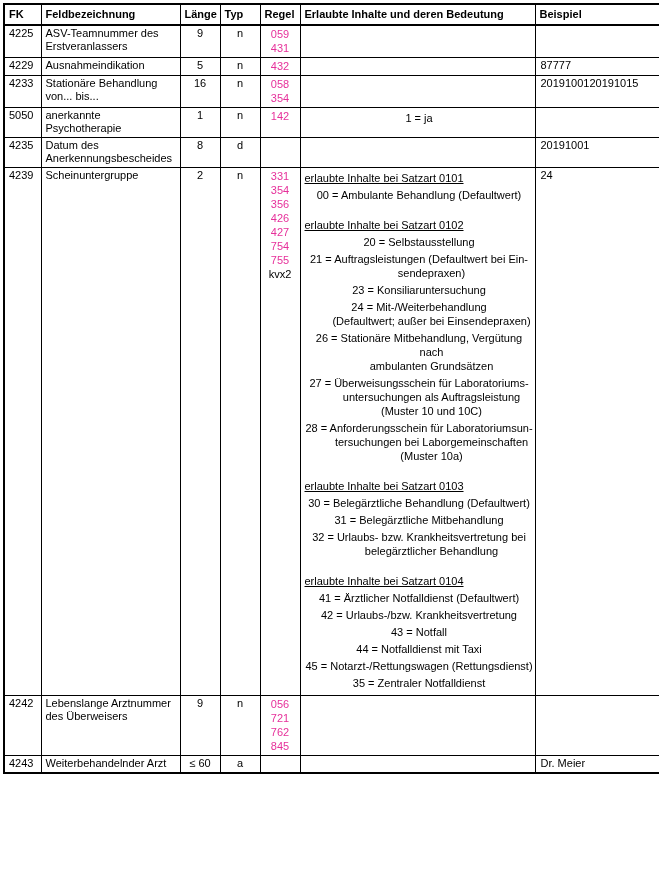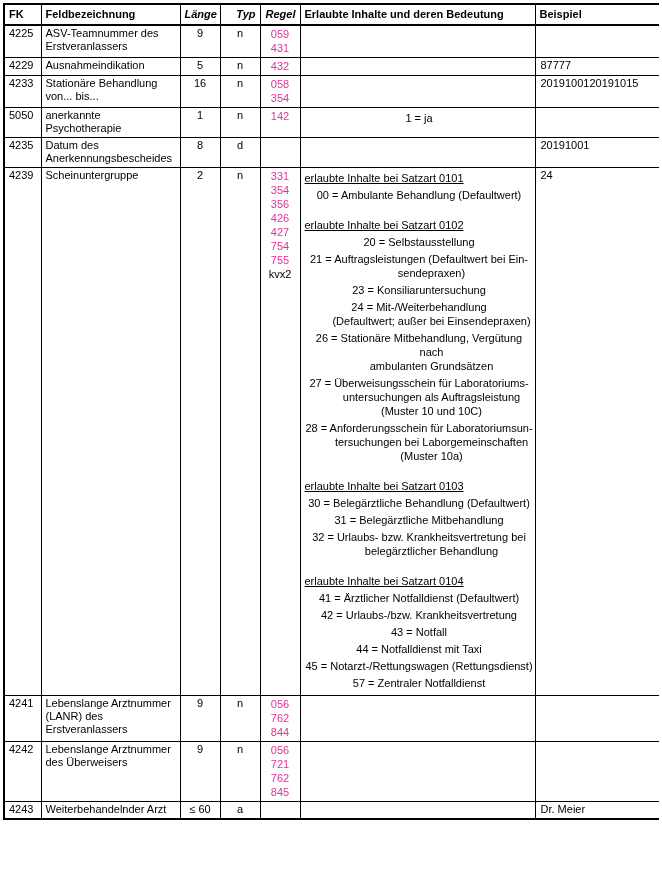--- a/index.html
+++ b/index.html
@@ -1,21 +1,21 @@
 <!DOCTYPE html>
 <html lang="de" style="--rule-color: #e6309a; --line-color: #000000;"><head>
 <meta charset="utf-8">
 <style>
   :root { --rule-color:#e6309a; --line-color:#000000; }
   html,body { background:#ffffff; }
   body { margin:3px; font-family:"Liberation Sans", sans-serif; font-size:11px; color:#000; }
   table.spec { border-collapse:collapse; table-layout:fixed; width:656px; border:2px solid var(--line-color); }
   th,td { border:1px solid var(--line-color); vertical-align:top; padding:1px 4px 2px 4px; line-height:13px; overflow:hidden; }
   thead th { font-weight:bold; text-align:left; padding-top:3px; padding-bottom:3px; border-bottom:2px solid var(--line-color); }
-  thead th.center { text-align:right;font-style:italic; }
+  thead th.center { text-align:left; }
   td.fk { }
   td.feld { padding-left:4px; padding-right:2px; }
   td.len, td.typ { text-align:center; }
   td.regel { text-align:center; padding-left:1px; padding-right:1px; }
   .rule-line { line-height:14px; color:var(--rule-color); }
   .rule-line.plain { color:#000; }
   td.inhalt { padding-left:4px; padding-right:1px; padding-top:3px; }
   .c-header { text-decoration:underline; line-height:14px; margin-bottom:3px; }
   .c-item { margin-bottom:3px;text-align:center; }
   .c-line { line-height:14px; white-space:pre-wrap; }
@@ -181,37 +181,24 @@
           <div class="c-item">
             <div class="c-line"><span>43</span><span> = </span><span>Notfall</span></div>
           </div>
           <div class="c-item">
             <div class="c-line"><span>44</span><span> = </span><span>Notfalldienst mit Taxi</span></div>
           </div>
           <div class="c-item">
             <div class="c-line"><span>45</span><span> = </span><span>Notarzt-/Rettungswagen (Rettungsdienst)</span></div>
           </div>
           <div class="c-item">
-            <div class="c-line"><span>57</span><span> = </span><span>Zentraler Notfalldienst</span></div>
+            <div class="c-line"><span>35</span><span> = </span><span>Zentraler Notfalldienst</span></div>
           </div>
         </td>
         <td class="beispiel">24</td>
-      </tr>
-      <tr>
-        <td class="fk">4241</td>
-        <td class="feld">Lebenslange Arztnummer (LANR) des Erstveranlassers</td>
-        <td class="len">9</td>
-        <td class="typ">n</td>
-        <td class="regel">
-          <div class="rule-line">056</div>
-          <div class="rule-line">762</div>
-          <div class="rule-line">844</div>
-        </td>
-        <td class="inhalt"></td>
-        <td class="beispiel"></td>
       </tr>
       <tr>
         <td class="fk">4242</td>
         <td class="feld">Lebenslange Arztnummer des Überweisers</td>
         <td class="len">9</td>
         <td class="typ">n</td>
         <td class="regel">
           <div class="rule-line">056</div>
           <div class="rule-line">721</div>
           <div class="rule-line">762</div>

